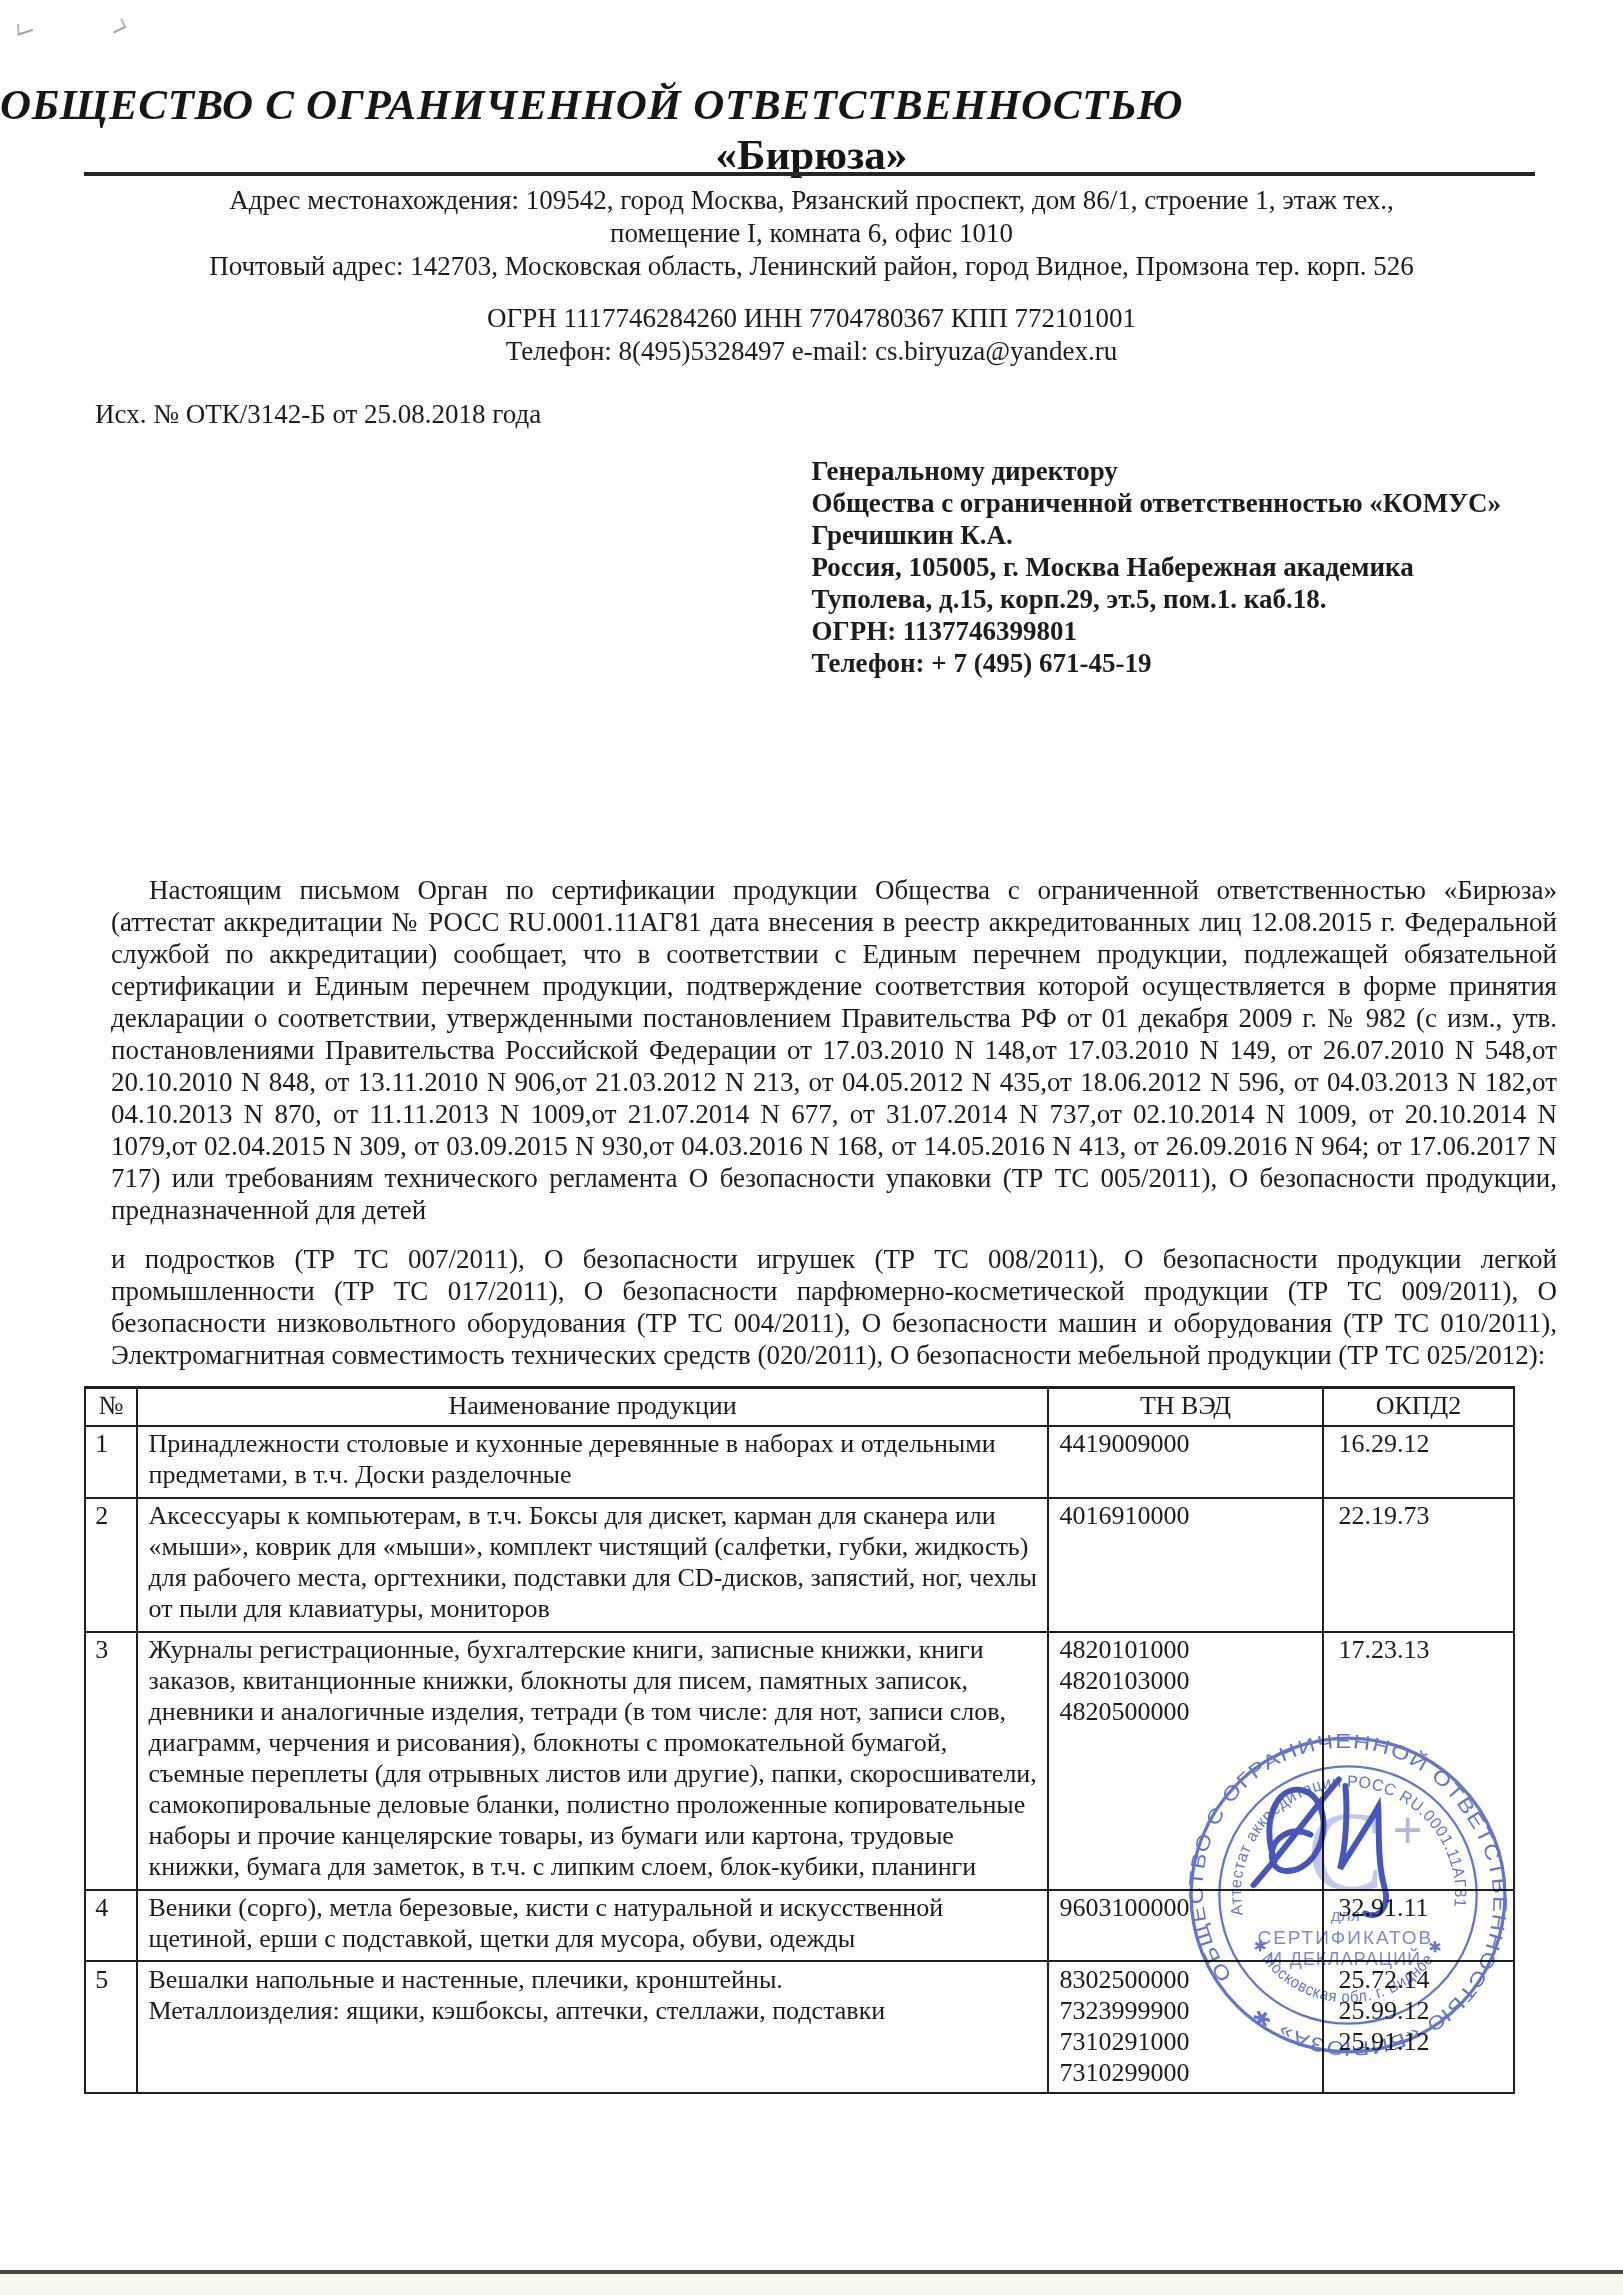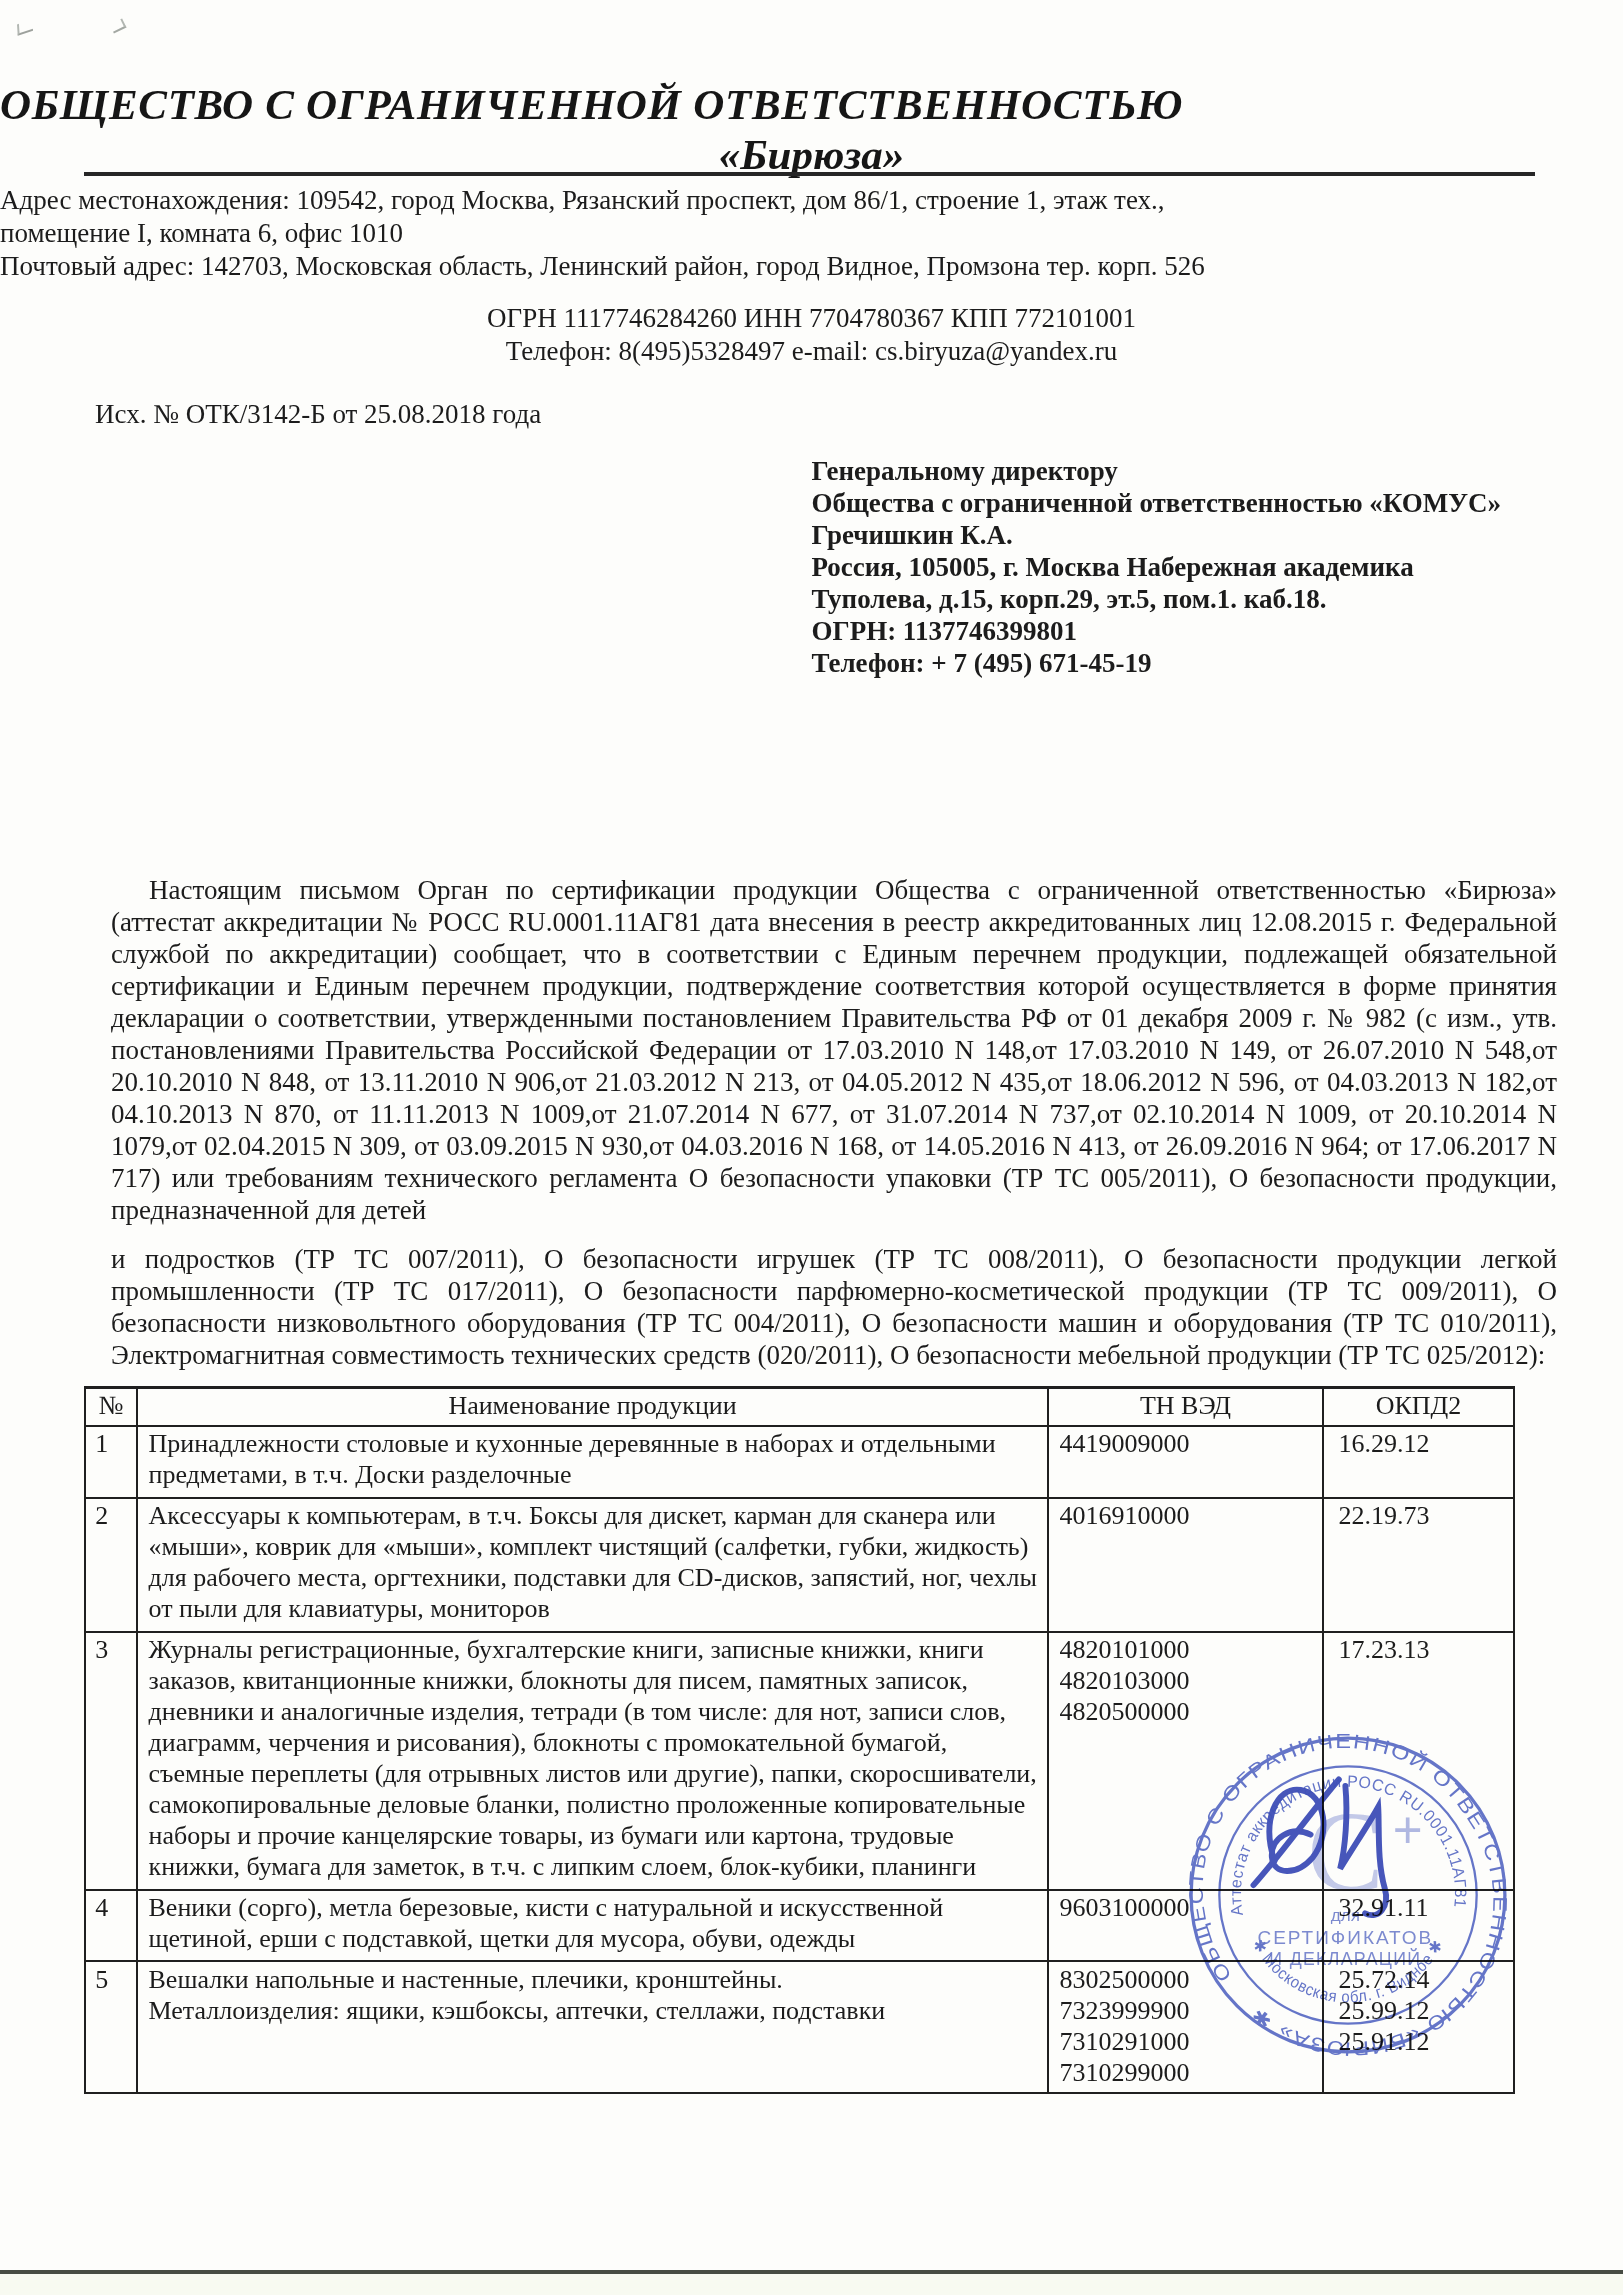--- a/index.html
+++ b/index.html
@@ -7,25 +7,25 @@
     position:relative;width:1623px;height:2295px;background:#fdfdfb;
     font-family:"Liberation Serif", serif;color:#1c1c1c;overflow:hidden;
   }
   
   .org-name{
     position:absolute;top:80px;left:0;width:100%;text-align:left;
     font-size:43px;font-weight:bold;font-style:italic;letter-spacing:0.7px;color:#161616;
   }
   .org-name-short{
     position:absolute;top:130px;left:0;width:100%;text-align:center;
-    font-size:43px;font-weight:bold;font-style:italic;color:#161616;
+    font-size:43px;font-weight:bold;color:#161616;
   }
   .title-rule{position:absolute;top:172px;left:84px;width:1451px;height:3.9px;background:#262626;}
   .addr-block{
-    position:absolute;top:184px;left:0;width:100%;
+    position:absolute;top:184px;left:0;width:100%;text-align:center;
     font-size:27px;line-height:33px;
   }
   .ogrn-block{
     position:absolute;top:302px;left:0;width:100%;text-align:center;
     font-size:27px;line-height:33px;
   }
   .outgoing{position:absolute;top:399px;left:95px;font-size:27px;}
   .recipient{
     position:absolute;top:455px;right:122px;
     font-size:27px;line-height:32px;font-weight:bold;

